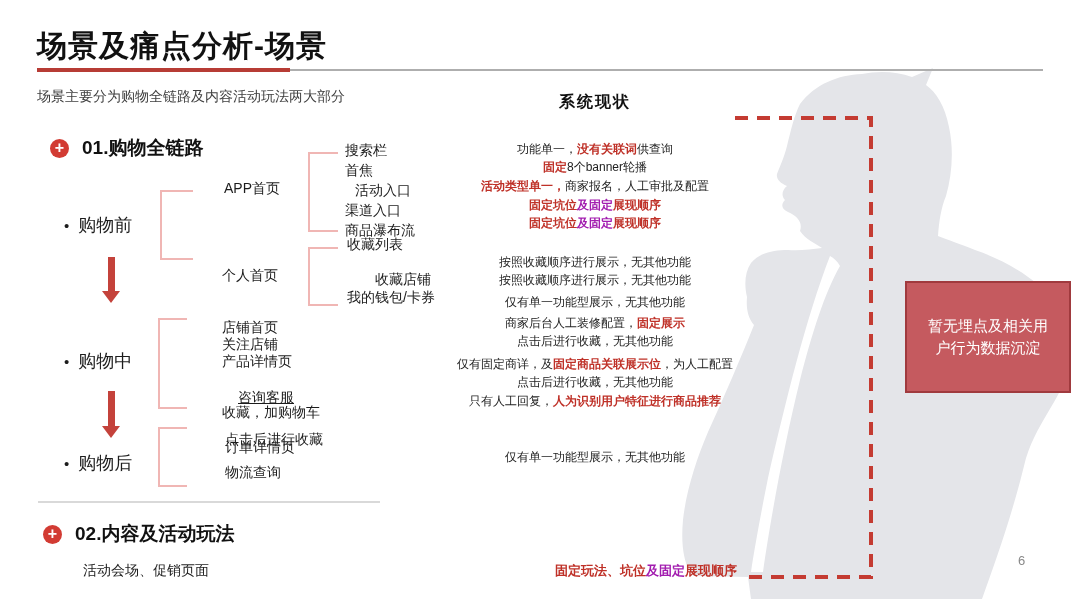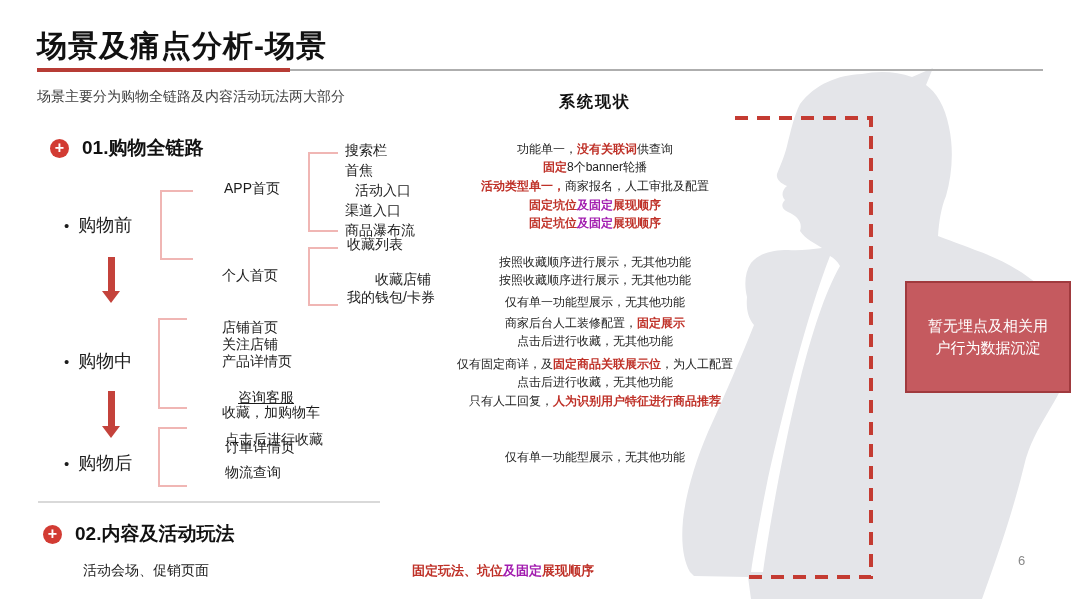--- a/index.html
+++ b/index.html
@@ -31,21 +31,21 @@
 
   .status-col{position:absolute;left:415px;top:0;width:360px;height:599px;}
   .status-header{position:absolute;top:92px;width:100%;text-align:center;font-size:16px;font-weight:700;color:#111;letter-spacing:2px;}
   .status-line{position:absolute;width:100%;text-align:center;font-size:12px;white-space:nowrap;}
   .seg-plain{color:#222;}
   .seg-red{color:#bf3128;font-weight:700;}
   .seg-dark{color:#a21caf;font-weight:700;}
 
   .divider{position:absolute;left:38px;top:501px;width:342px;height:2px;background:#d9d9d9;}
 
-  .bottom-status{position:absolute;left:412px;top:562px;width:325px;text-align:left;font-size:13px;white-space:nowrap;}
+  .bottom-status{position:absolute;left:412px;top:562px;width:325px;text-align:right;font-size:13px;white-space:nowrap;}
   .section2-item{position:absolute;left:83px;top:562px;font-size:14px;color:#1c1c1c;}
 
   .callout{position:absolute;left:905px;top:281px;width:166px;height:112px;background:#c55a5f;border:2px solid #a03a3e;
            box-sizing:border-box;display:flex;align-items:center;justify-content:center;}
   .callout-text{width:128px;color:#ffffff;font-size:15px;line-height:1.5;text-align:center;}
 
   .page-number{position:absolute;left:1018px;top:553px;font-size:13px;color:#888;}
 </style>
 </head>
 <body>

